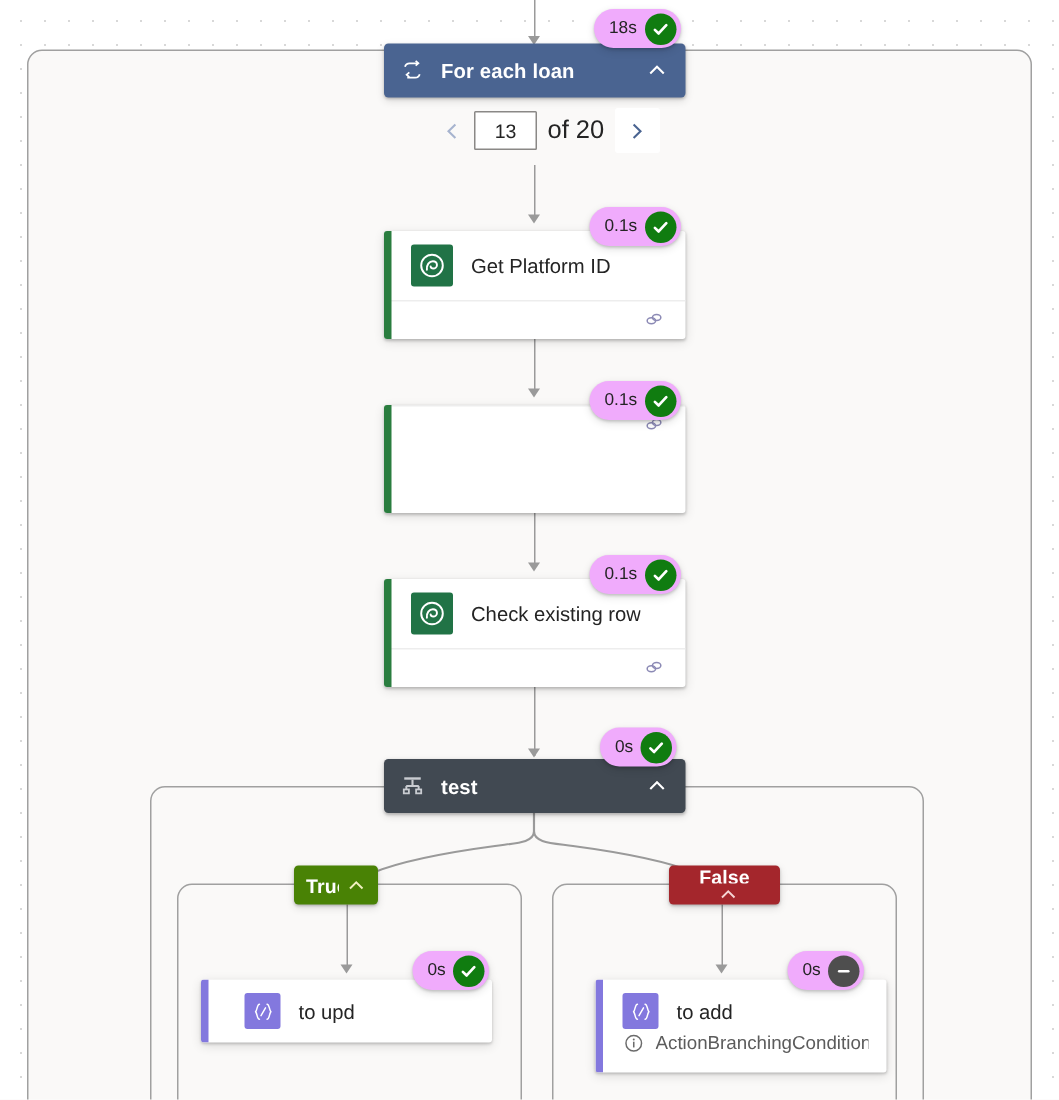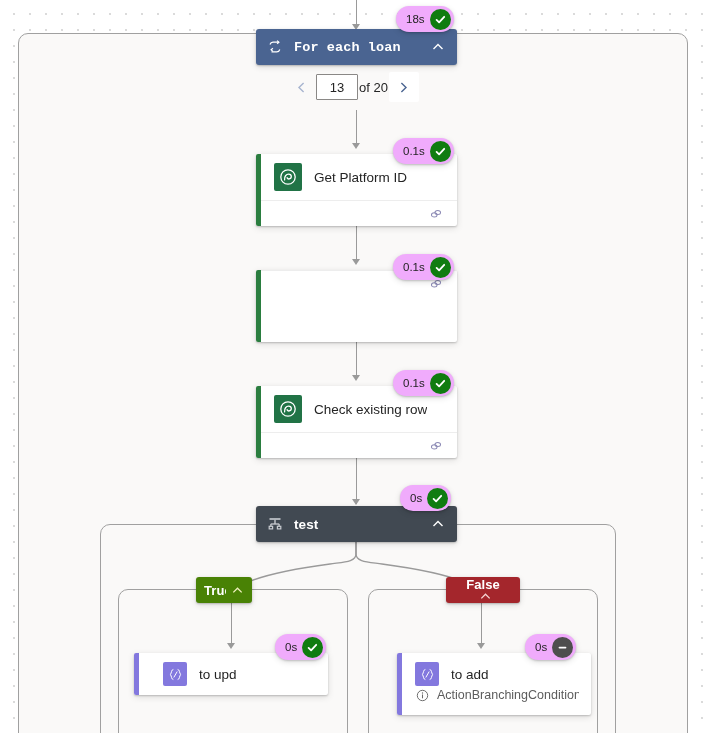--- a/index.html
+++ b/index.html
@@ -203,37 +203,37 @@
     width: 42px; height: 26px;
     border: 1px solid #8a8886;
     background: #ffffff;
     text-align: center;
     font-family: "Liberation Sans", sans-serif;
     font-size: 13px;
     color: #242424;
     border-radius: 1px;
   }
   .pg-label {
-    font-size: 13px;
+    font-size: 17px;
     color: #242424;
-    margin: 0 1px;
+    margin: 0 7px;
     white-space: nowrap;
   }
 </style>
 </head>
 <body>
 
 <div class="canvas">
 
   <div class="conn conn-v" style="left:356px; top:0px; height:26px;"></div>
   <div class="arrowhead" style="left:352px; top:24px;"></div>
 
   <div class="scope-box" style="left:18px; top:33px; width:670px; height:710px;"></div>
 
-  <div class="node-header hdr-loop" style="left:256px; top:29px; width:201px; height:36px;font-family:Liberation Mono, monospace;">
+  <div class="node-header hdr-loop" style="left:256px; top:29px; width:201px; height:36px;">
     <span class="hdr-icon">
       <svg width="16" height="16" viewBox="0 0 16 16">
         <path d="M3 5.5 A3.2 3.2 0 0 1 6.2 3.2 H11.5 M12.8 10.5 A3.2 3.2 0 0 1 9.6 12.8 H4.5" fill="none" stroke="#ffffff" stroke-width="1.2"></path>
         <path d="M10.1 1.6 L11.9 3.2 L10.1 4.8" fill="none" stroke="#ffffff" stroke-width="1.2"></path>
         <path d="M5.9 9.2 L4.1 10.8 L5.9 12.4" fill="none" stroke="#ffffff" stroke-width="1.2"></path>
       </svg>
     </span>
     <span class="hdr-title">For each loan</span>
     <span class="hdr-chevron">
       <svg width="14" height="14" viewBox="0 0 14 14">

